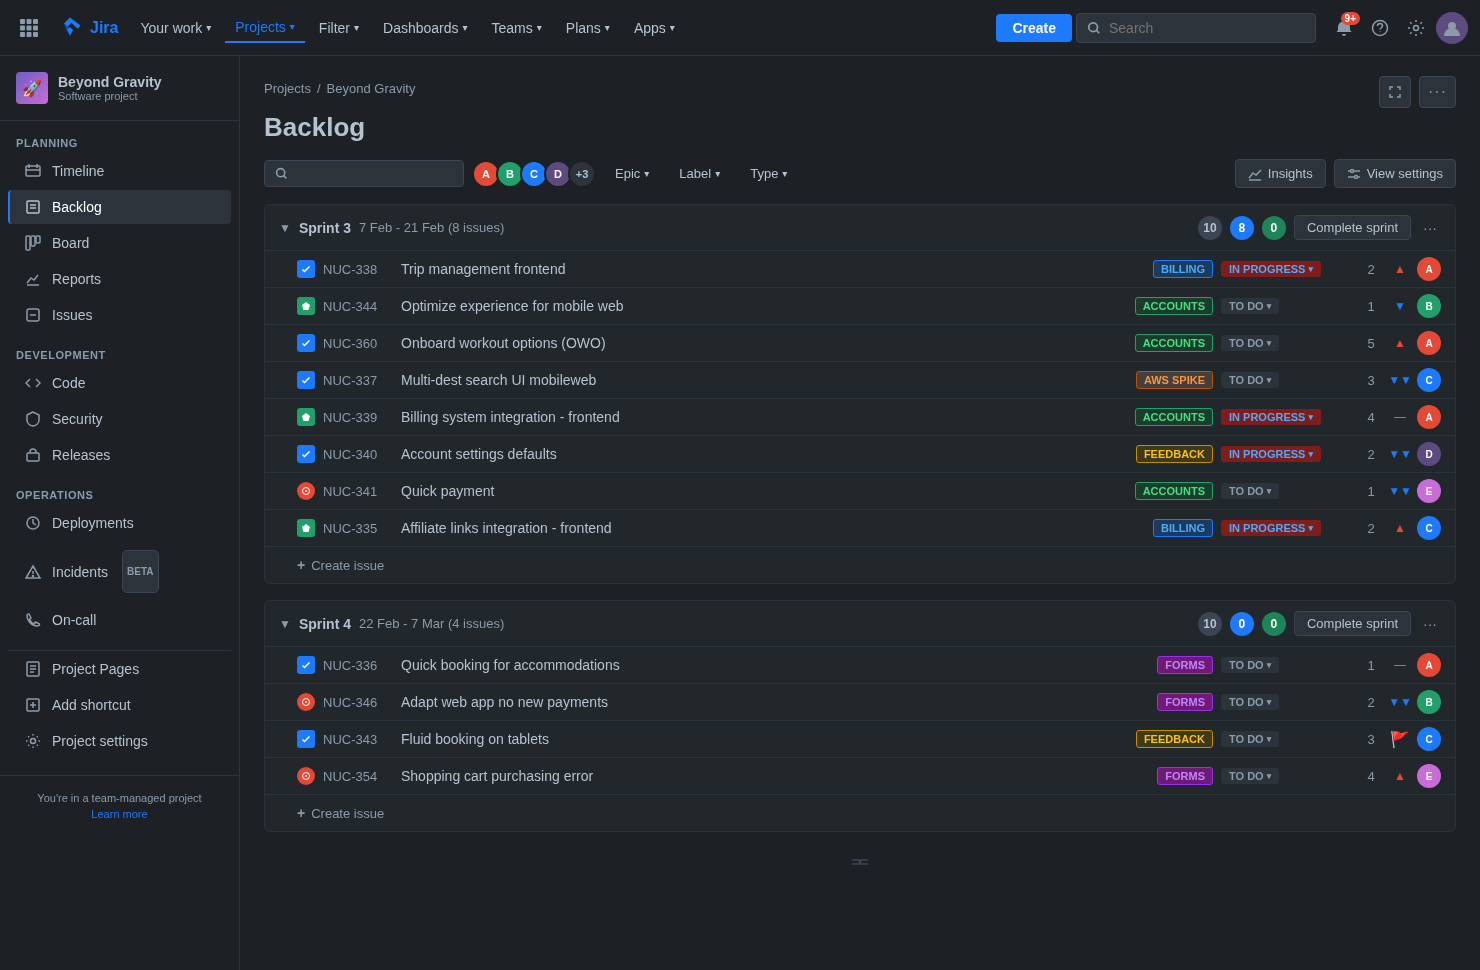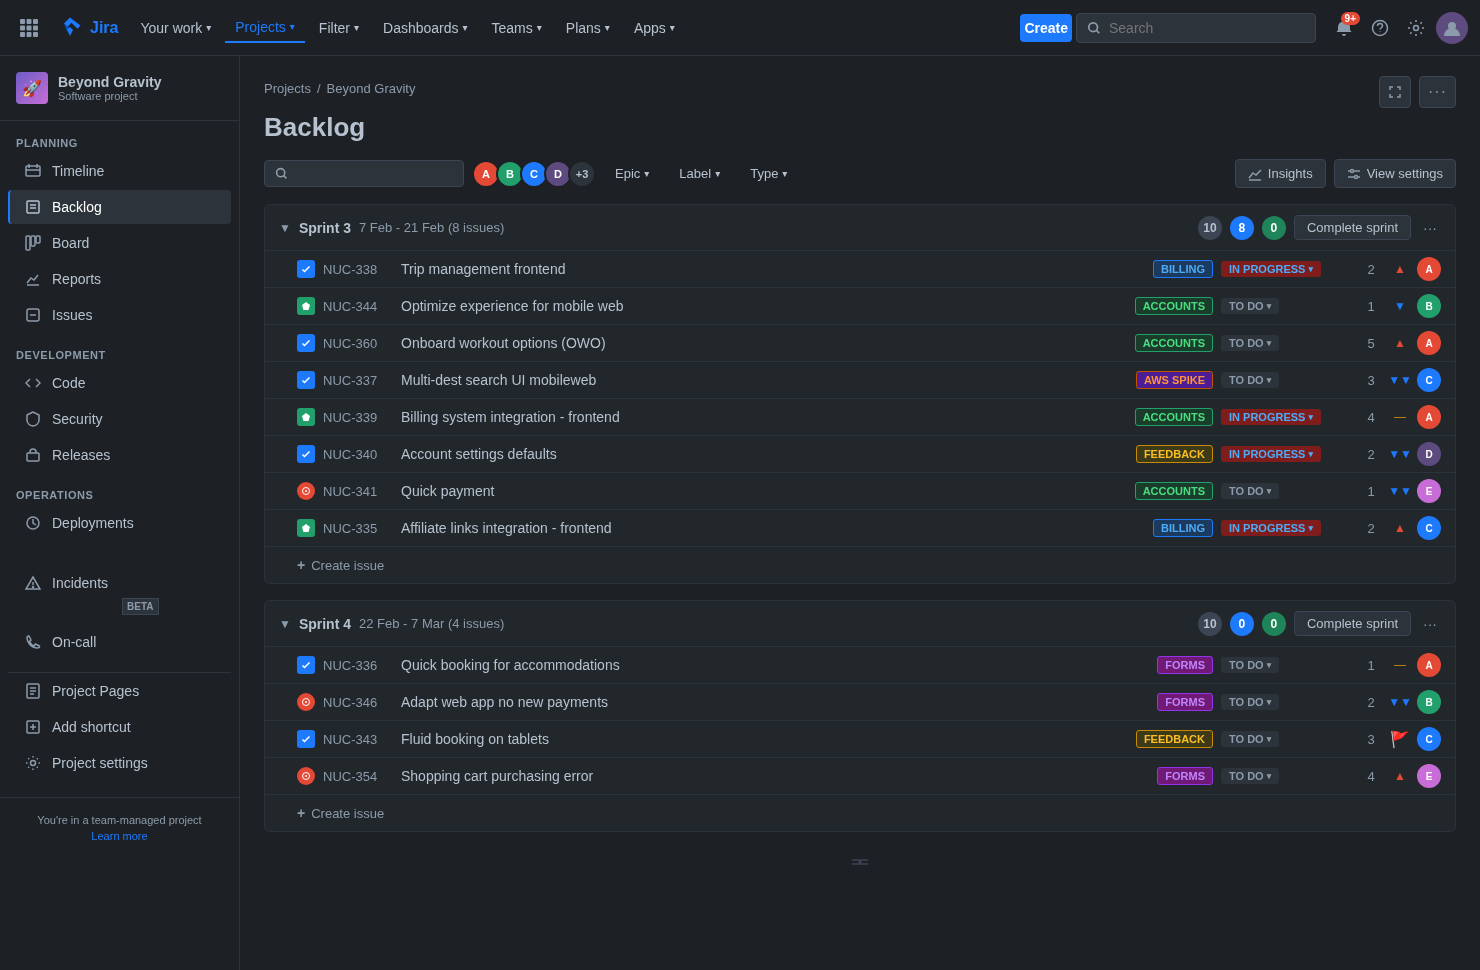--- a/index.html
+++ b/index.html
@@ -9,41 +9,41 @@
     .top-nav { display: flex; align-items: center; background: #1d2125; border-bottom: 1px solid #2c333a; height: 56px; padding: 0 12px; gap: 4px; }
     .top-nav .apps-grid { color: #8c9bab; padding: 8px; cursor: pointer; display: flex; align-items: center; justify-content: center; }
     .top-nav .logo { display: flex; align-items: center; gap: 8px; padding: 8px; cursor: pointer; color: #1d7afc; font-weight: 700; font-size: 16px; }
     .top-nav .logo svg { width: 24px; height: 24px; }
     .nav-item { padding: 6px 10px; border-radius: 4px; cursor: pointer; color: #b6c2cf; display: flex; align-items: center; gap: 4px; font-size: 14px; }
     .nav-item.active { color: #1d7afc; border-bottom: 2px solid #1d7afc; border-radius: 0; }
     .nav-item .chevron { font-size: 10px; }
     .top-nav .spacer { flex: 1; }
     .search-box { display: flex; align-items: center; background: #2c333a; border: 1px solid #3b4554; border-radius: 4px; padding: 6px 10px; gap: 8px; width: 240px; cursor: text; color: #8c9bab; }
     .search-box input { background: none; border: none; outline: none; color: #b6c2cf; font-size: 14px; width: 170px; }
-    .create-btn { background: #1d7afc; color: white; border: none; border-radius: 4px; padding: 6px 4px; cursor: pointer; font-weight: 600; font-size: 14px; margin-left: 4px; }
+    .create-btn { background: #1d7afc; color: white; border: none; border-radius: 4px; padding: 6px 16px; cursor: pointer; font-weight: 600; font-size: 14px; margin-left: 4px; }
     .top-nav-icons { display: flex; align-items: center; gap: 4px; margin-left: 8px; }
     .top-nav-icon { width: 32px; height: 32px; border-radius: 50%; display: flex; align-items: center; justify-content: center; cursor: pointer; color: #8c9bab; font-size: 16px; position: relative; }
     .badge { background: #e34935; color: white; font-size: 10px; font-weight: 700; border-radius: 8px; padding: 1px 4px; position: absolute; top: 0; right: 0; min-width: 16px; text-align: center; }
     .avatar-icon { width: 32px; height: 32px; border-radius: 50%; background: #5d4a7e; display: flex; align-items: center; justify-content: center; cursor: pointer; font-size: 13px; color: white; }
 
     
     .layout { display: flex; height: calc(970px - 56px); }
 
     
     .sidebar { width: 240px; background: #1d2125; border-right: 1px solid #2c333a; overflow-y: auto; display: flex; flex-direction: column; padding-bottom: 16px; }
     .project-header { display: flex; align-items: center; gap: 10px; padding: 16px; border-bottom: 1px solid #2c333a; }
     .project-icon { width: 32px; height: 32px; border-radius: 4px; background: linear-gradient(135deg, #6e5dc6, #c86dd7); display: flex; align-items: center; justify-content: center; font-size: 16px; }
     .project-info .project-name { font-weight: 600; color: #b6c2cf; font-size: 14px; }
     .project-info .project-type { font-size: 11px; color: #8c9bab; }
 
     .sidebar-section-label { font-size: 11px; font-weight: 700; color: #8c9bab; text-transform: uppercase; padding: 16px 16px 4px; letter-spacing: 0.05em; }
     .sidebar-item { display: flex; align-items: center; gap: 10px; padding: 8px 16px; cursor: pointer; border-radius: 4px; margin: 1px 8px; color: #b6c2cf; font-size: 14px; }
     .sidebar-item.active { background: #2c333a; color: white; border-left: 2px solid #1d7afc; padding-left: 14px; }
     .sidebar-item .item-icon { width: 18px; height: 18px; display: flex; align-items: center; justify-content: center; font-size: 15px; flex-shrink: 0; }
-    .sidebar-item .beta-badge { background: #2c333a; color: #8c9bab; font-size: 10px; font-weight: 600; border: 1px solid #3b4554; border-radius: 0; padding: 2px 4px; margin-left: 4px; margin-top: 48px; }
+    .sidebar-item .beta-badge { background: #2c333a; color: #8c9bab; font-size: 10px; font-weight: 600; border: 1px solid #3b4554; border-radius: 5px; padding: 15px 4px; margin-left: 4px; }
     .sidebar-bottom { margin-top: auto; padding: 8px 0; border-top: 1px solid #2c333a; margin-top: 16px; }
     .sidebar-bottom-text { font-size: 11px; color: #8c9bab; text-align: center; padding: 8px 16px 2px; }
     .sidebar-bottom-link { font-size: 11px; color: #1d7afc; text-align: center; padding: 2px 16px; cursor: pointer; }
 
     
     .main { flex: 1; overflow-y: auto; background: #1d2125; }
     .main-content { padding: 20px 24px; }
 
     .breadcrumb { display: flex; align-items: center; gap: 6px; font-size: 13px; color: #8c9bab; margin-bottom: 8px; }
     .breadcrumb a { color: #8c9bab; cursor: pointer; text-decoration: none; }
@@ -84,21 +84,21 @@
     .issue-row { display: flex; align-items: center; padding: 6px 14px 6px 32px; border-top: 1px solid #2c333a; gap: 8px; cursor: pointer; }
     .issue-type-icon { width: 18px; height: 18px; border-radius: 3px; display: flex; align-items: center; justify-content: center; flex-shrink: 0; font-size: 11px; font-weight: 700; }
     .icon-story { background: #22a06b; }
     .icon-bug { background: #e34935; }
     .icon-task { background: #1d7afc; }
     .issue-key { color: #8c9bab; font-size: 13px; min-width: 70px; cursor: pointer; }
     .issue-summary { color: #b6c2cf; font-size: 14px; flex: 1; }
     .issue-label { border-radius: 3px; padding: 2px 7px; font-size: 11px; font-weight: 700; margin-left: 8px; }
     .label-billing { background: #1c3a5e; color: #4dabf7; border: 1px solid #1d7afc; }
     .label-accounts { background: #1a3d2b; color: #4ade80; border: 1px solid #22a06b; }
-    .label-aws-spike { background: #4c1d95; color: #fb923c; border: 1px solid #c25100; }
+    .label-aws-spike { background: #404040; color: #fb923c; border: 1px solid #c25100; }
     .label-feedback { background: #3d3a1a; color: #fbbf24; border: 1px solid #ca8a04; }
     .label-forms { background: #701a75; color: #c084fc; border: 1px solid #9333ea; }
     .issue-status { display: flex; align-items: center; gap: 4px; min-width: 130px; }
     .status-badge { border-radius: 3px; padding: 2px 8px; font-size: 11px; font-weight: 700; cursor: pointer; display: flex; align-items: center; gap: 3px; }
     .status-inprogress { background: #7f1d1d; color: #4dabf7; }
     .status-todo { background: #2c333a; color: #8c9bab; }
     .status-chevron { font-size: 9px; }
     .issue-story-points { min-width: 24px; color: #8c9bab; font-size: 13px; text-align: center; }
     .issue-priority { width: 18px; height: 18px; display: flex; align-items: center; justify-content: center; flex-shrink: 0; font-size: 12px; cursor: pointer; }
     .priority-high { color: #e34935; }

